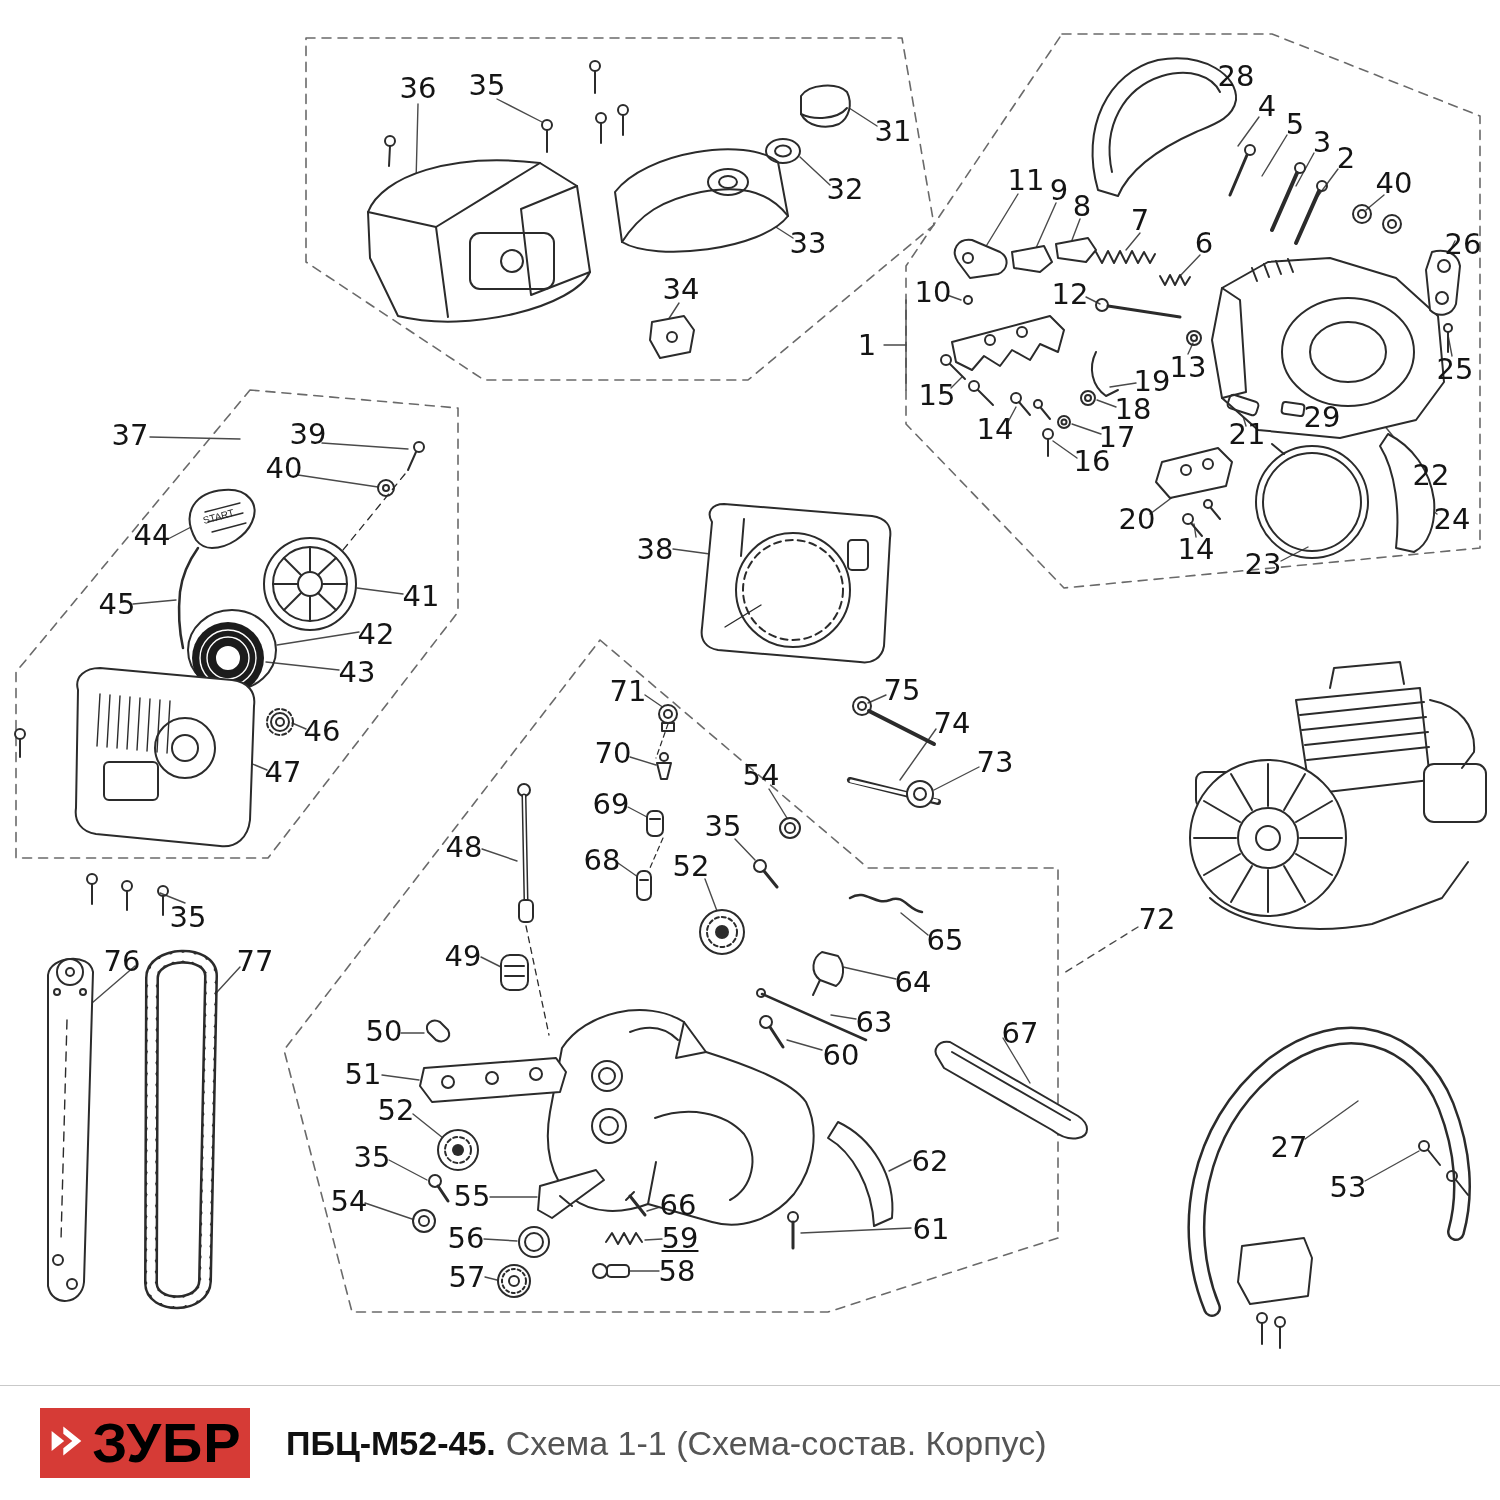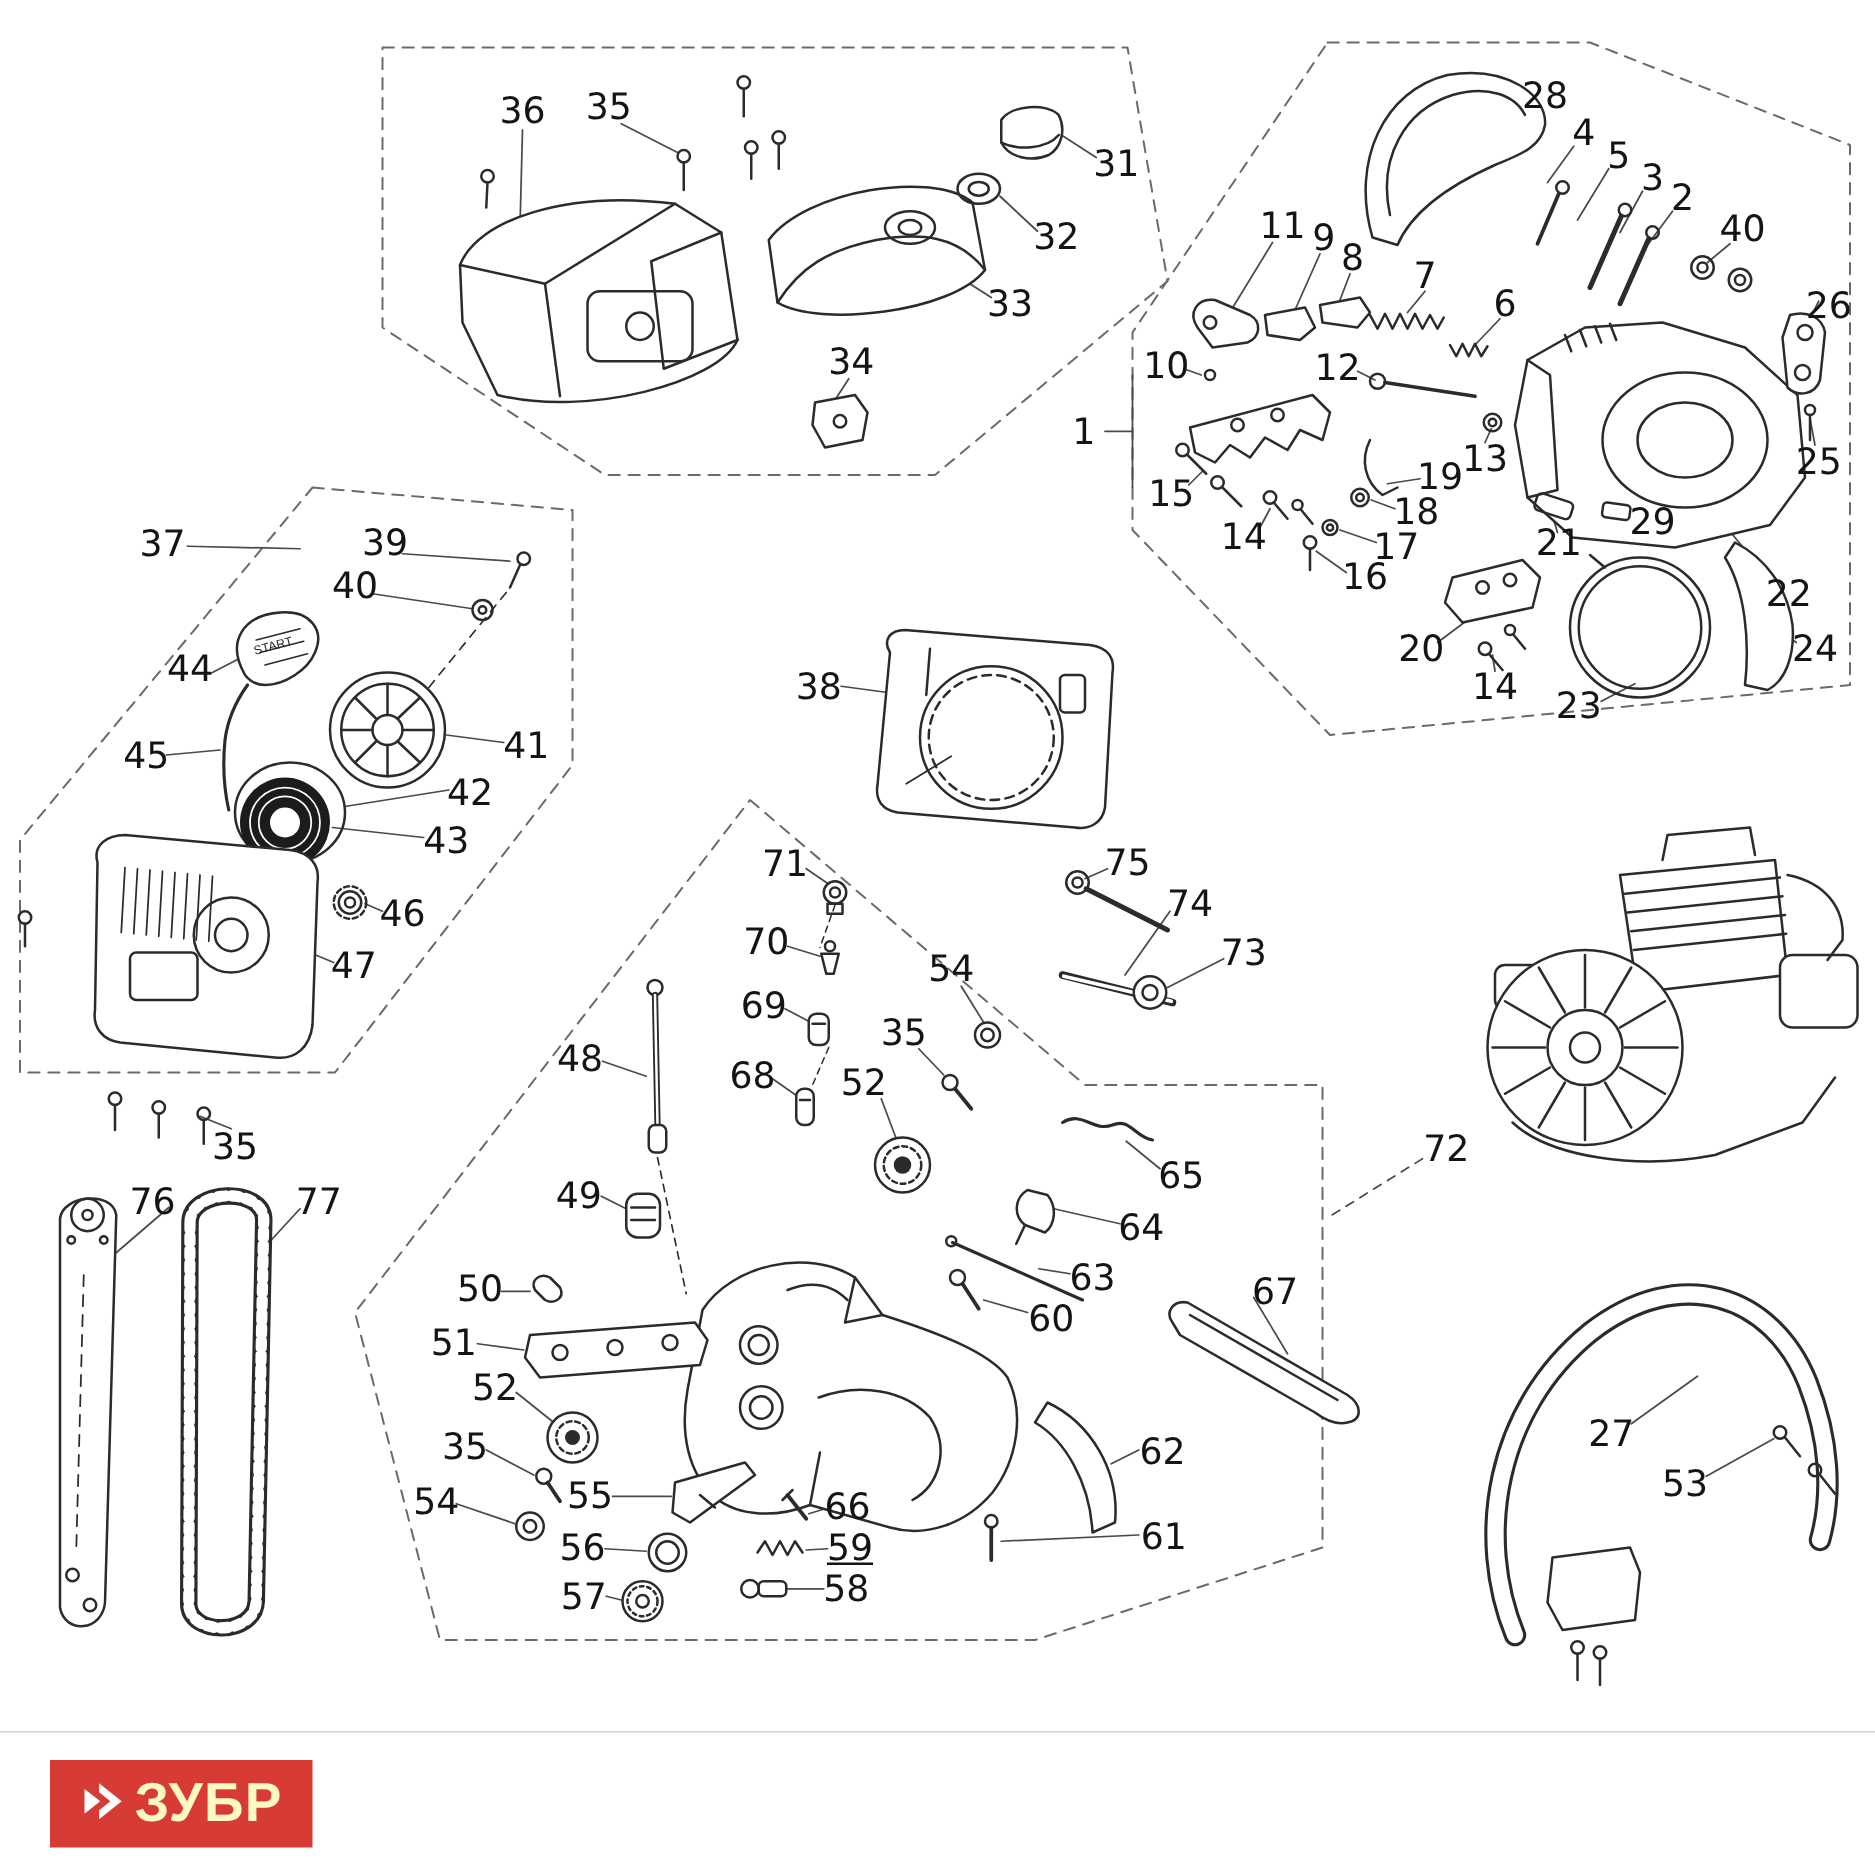--- a/index.html
+++ b/index.html
@@ -14,21 +14,21 @@
   }
   .footer {
     position:absolute; left:0; top:1385px; width:1500px; height:115px;
     background:#fff; border-top:1px solid #c9c9c9;
     display:flex; align-items:center; gap:36px; padding-left:40px;
   }
   .logo {
     width:210px; height:70px; background:#d63b36;
     display:flex; align-items:center; justify-content:center; gap:8px; flex:0 0 auto;
   }
-  .logo-text { color:#fef9c3; font-weight:700; font-size:44px; letter-spacing:1px; line-height:1; }
+  .logo-text { color:#000000; font-weight:700; font-size:56px; letter-spacing:1px; line-height:1; }
   .caption { font-size:34px; color:#555; }
   .caption .model { font-weight:700; color:#111; margin-right:10px; }
 </style>
 </head>
 <body>
 
 <div class="diagram-area">
 <svg width="1500" height="1385" viewBox="0 0 1500 1385" xmlns="http://www.w3.org/2000/svg">
 <g stroke="#2b2b2b" stroke-width="2" fill="none" stroke-linejoin="round" stroke-linecap="round">
 
@@ -601,13 +601,16 @@
 <div class="footer">
   <div class="logo" style="background: rgb(214, 59, 54);">
     <span class="logo-mark">
       <svg width="36" height="36" viewBox="0 0 40 40">
         <path d="M4 9 L18 20 L4 31 Z" fill="#fff"></path>
         <path d="M17 4 L37 20 L17 36 L17 28 L27 20 L17 12 Z" fill="#fff"></path>
       </svg>
     </span>
     <span class="logo-text">ЗУБР</span>
   </div>
+  <div class="caption">
+    <span class="model">ПБЦ-М52-45.</span><span class="scheme">Схема 1-1 (Схема-состав. Корпус)</span>
+  </div>
 </div>
 
 </body></html>

